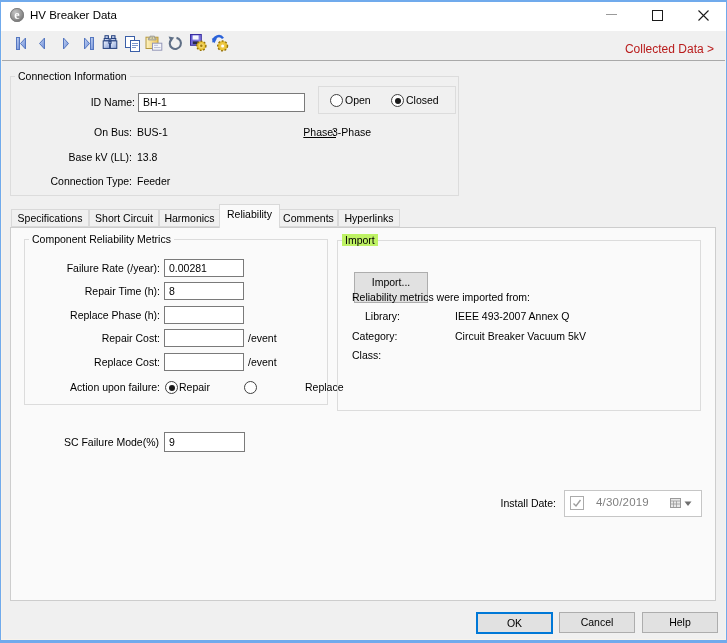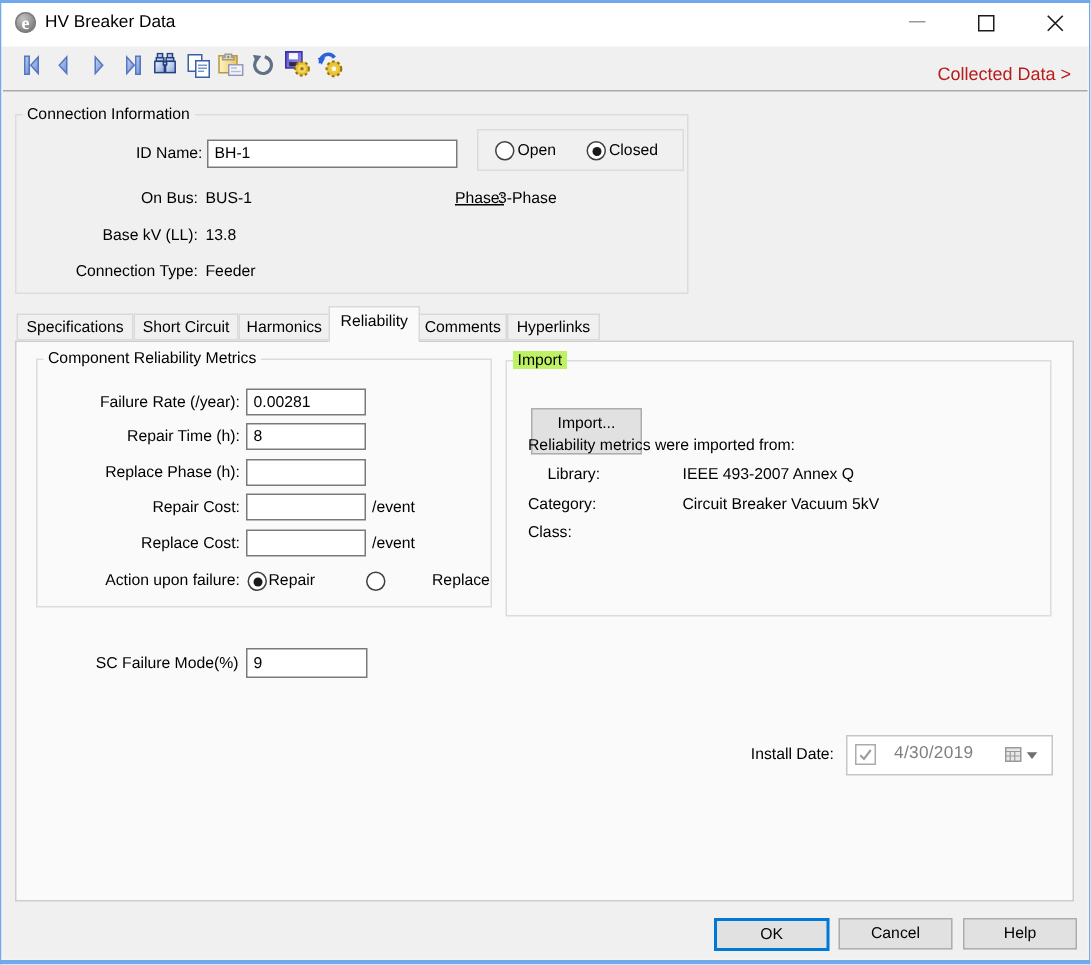--- a/index.html
+++ b/index.html
@@ -197,21 +197,21 @@
   <div class="lbl r" style="left:0;width:160px;top:356px;">Replace Cost:</div>
   <div class="inp" style="left:164px;top:353px;width:80px;height:18px;"></div>
   <div class="lbl" style="left:248px;top:356px;">/event</div>
 
   <div class="lbl r" style="left:0;width:160px;top:381px;">Action upon failure:</div>
   <div class="radio" style="left:165px;top:381px;">
       <div class="dot"></div>
     </div>
   <div class="lbl" style="left:179px;top:381px;">Repair</div>
   <div class="radio" style="left:244px;top:381px;"></div>
-  <div class="lbl" style="left:248px;top:381px;padding-left:40px;">Replace</div>
+  <div class="lbl" style="left:265px;top:381px;padding-left:40px;">Replace</div>
 
   <div class="grp" style="left:337px;top:240px;width:364px;height:171px;"></div>
   <div class="grplbl" style="left:342px;top:234px;background:#bef264;">Import</div>
   <div class="btn" style="left:354px;top:256px;width:74px;height:31px;line-height:19px;margin-top:16px;">Import...</div>
 
   <div class="lbl" style="left:352px;top:291px;">Reliability metrics were imported from:</div>
   <div class="lbl" style="left:352px;top:310px;padding-left:13px;">Library:</div>
   <div class="lbl" style="left:455px;top:310px;">IEEE 493-2007 Annex Q</div>
   <div class="lbl" style="left:352px;top:330px;">Category:</div>
   <div class="lbl" style="left:455px;top:330px;">Circuit Breaker Vacuum 5kV</div>

